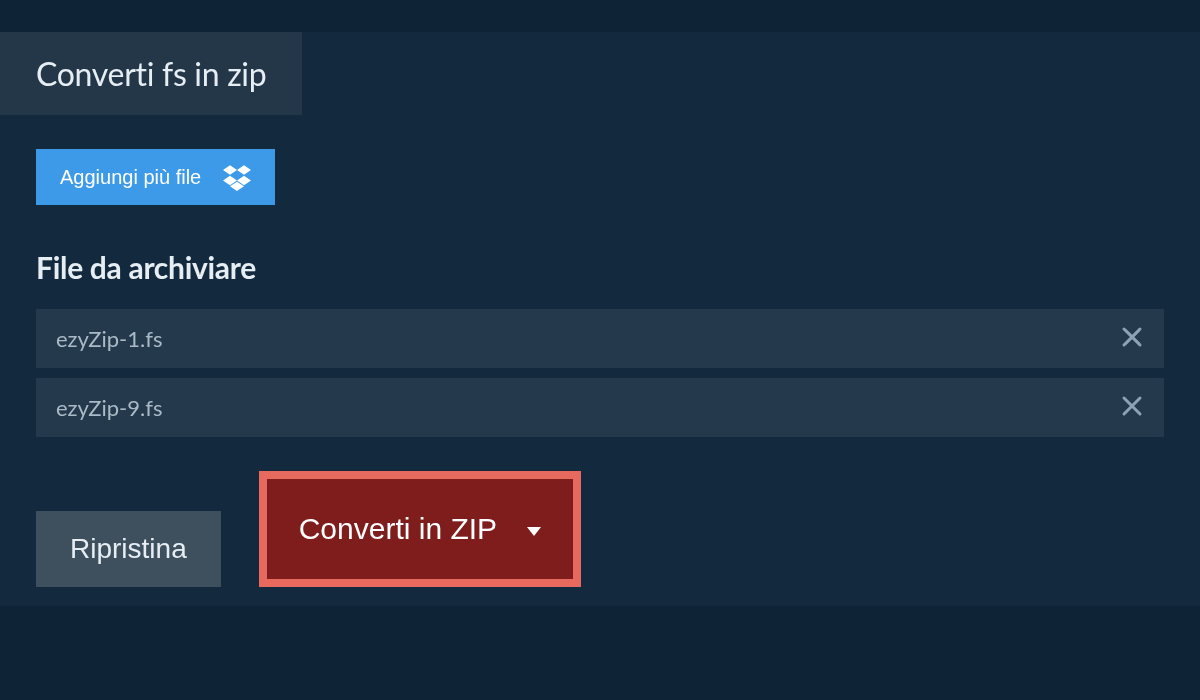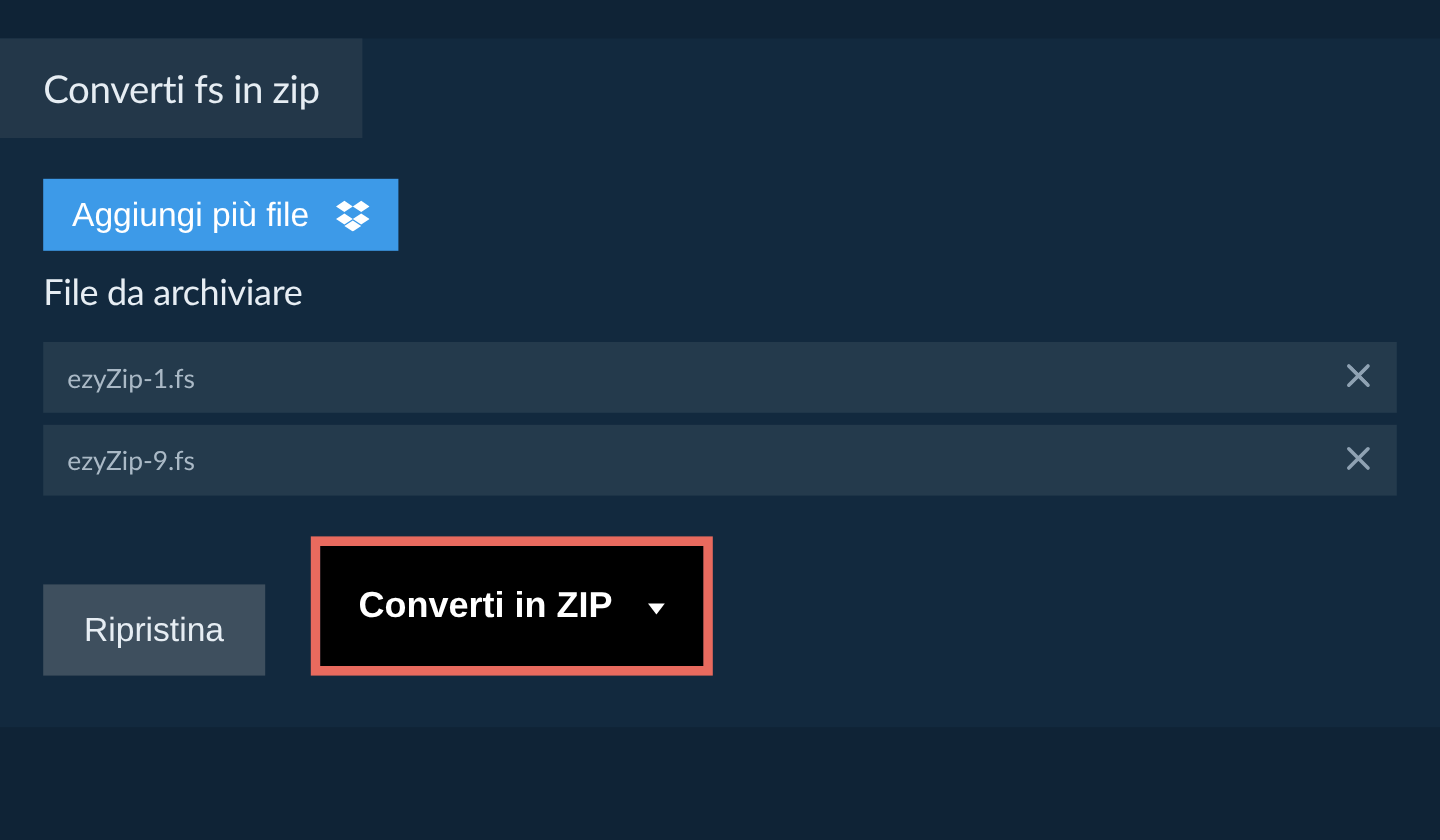--- a/index.html
+++ b/index.html
@@ -12,29 +12,29 @@
     color:#e6edf3;
     font-size:32px;
     font-weight:400;
     padding:22px 36px;
     letter-spacing:-0.3px;
   }
   .panel { padding:34px 36px 0 36px; }
   .add-btn {
     display:inline-flex; align-items:center; gap:22px;
     background:#3d9ae8; color:#fff;
-    font-size:28px; font-weight:400;
+    font-size:20px; font-weight:400;
     padding:14px 24px 14px 24px;
     border:none; cursor:pointer;
   }
   .add-btn .dropbox-icon { width:28px; height:28px; display:inline-flex; }
   .section-heading {
-    margin-top:16px;
+    margin-top:44px;
     font-size:30px;
-    font-weight:400;
+    font-weight:700;
     color:#e6edf3;
     letter-spacing:-0.3px;
   }
   .file-list { margin-top:24px; display:flex; flex-direction:column; gap:10px; }
   .file-row {
     display:flex; justify-content:space-between;
     background:#243a4c;
     padding:16px 20px;
   }
   .file-name { font-size:22px; color:#aab9c6; font-weight:400; }
@@ -44,22 +44,22 @@
     background:#3e4f5e; color:#e6edf3;
     font-size:28px; font-weight:400;
     border:none; padding:22px 34px; cursor:pointer;margin-top:40px;
   }
   .convert-wrap {
     border:8px solid #e86a5e;
     display:inline-flex;
   }
   .convert-btn {
     display:inline-flex; align-items:center; gap:30px;
-    background:#000000; color:#fff;
-    font-size:30px; font-weight:700;
+    background:#7f1d1d; color:#fff;
+    font-size:30px; font-weight:400;
     border:none; padding:20px 32px; cursor:pointer;
   }
   .caret { width:0; height:0; border-left:7px solid transparent; border-right:7px solid transparent; border-top:9px solid #fff; margin-top:4px; }
   .bottomband { margin-top:auto; height:18px; background:#0f2336; }
 </style>
 </head>
 <body>
 
 <div class="page">
   <div class="topband"></div>

